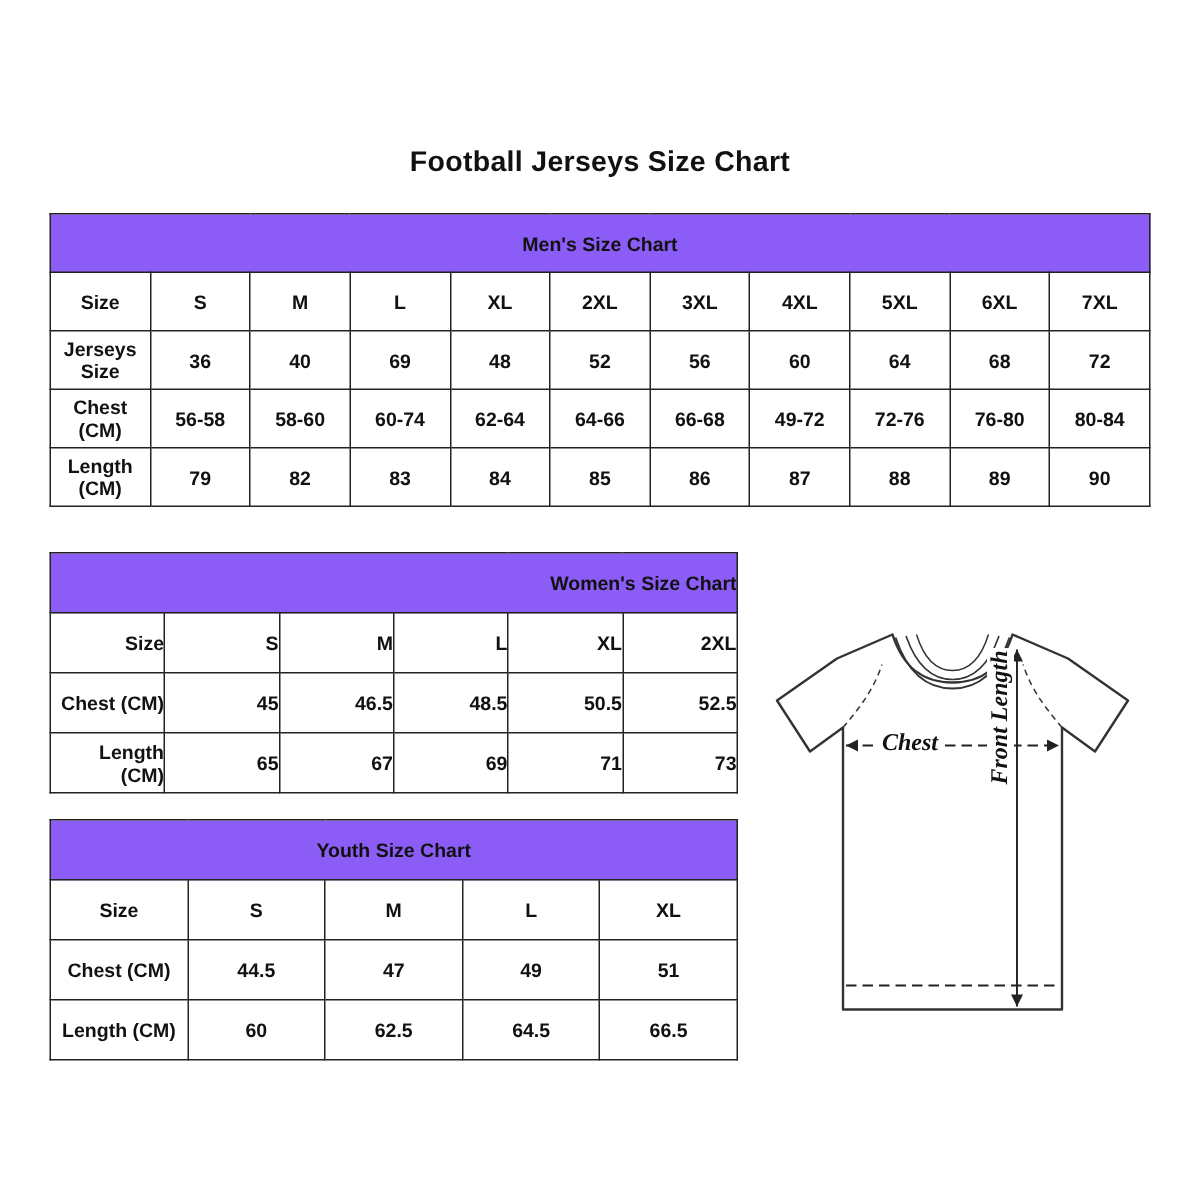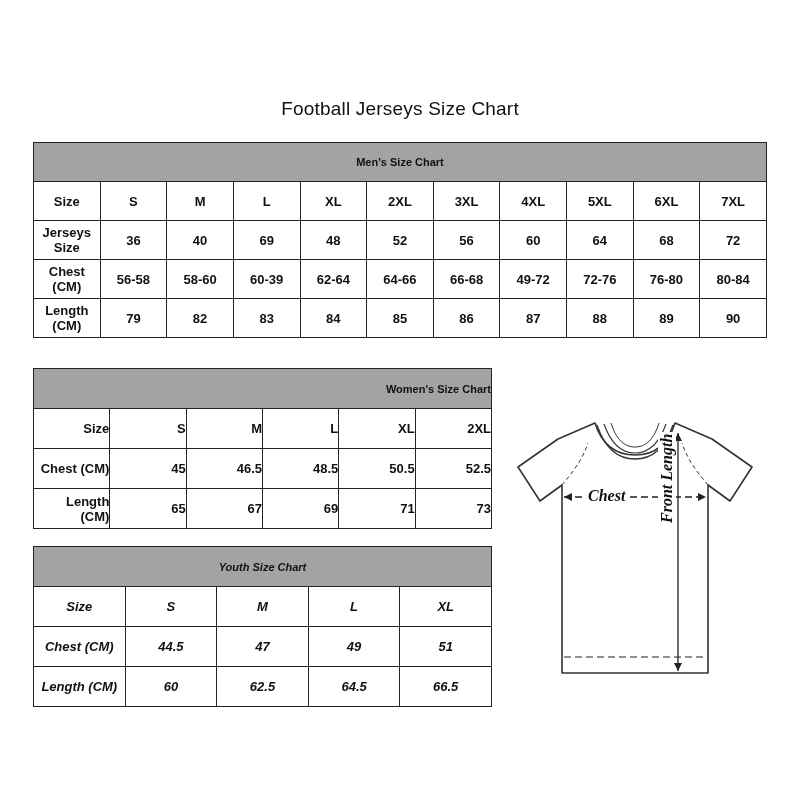--- a/index.html
+++ b/index.html
@@ -23,21 +23,21 @@
     height: 800px;
   }
 
   .title {
     position: absolute;
     left: 0;
     top: 98px;
     width: 800px;
     text-align: center;
     font-size: 19px;
-    font-weight: normal;
+    font-weight: bold;
     color: #111111;
     letter-spacing: 0.2px;
   }
 
   table.sizechart {
     border-collapse: collapse;
     table-layout: fixed;
     background: #ffffff;
   }
   table.sizechart td, table.sizechart th {
@@ -45,22 +45,22 @@
     text-align: center;
     vertical-align: middle;
     font-size: 13px;
     font-weight: bold;
     color: #111111;
     padding: 0;
     height: 39px;
     background: #ffffff;
   }
   table.sizechart tr.header-row td {
-    background: #a3a3a3;
-    font-size: 11px;
+    background: #8b5cf6;
+    font-size: 13px;
     font-weight: bold;
     height: 42px;
   }
   table.sizechart td.label-cell {
     font-size: 13px;
   }
 
   
   #men-table {
     position: absolute;
@@ -80,21 +80,20 @@
   }
   #women-table td { height: 39px; text-align: right; }
   #women-table td.label-cell { width: 117px; }
 
   
   #youth-table {
     position: absolute;
     left: 33px;
     top: 546px;
     width: 459px;
-    font-style: italic;
   }
   #youth-table td { height: 39px; }
   #youth-table td.label-cell { width: 117px; }
 
   
   #shirt-diagram {
     position: absolute;
     left: 500px;
     top: 405px;
     width: 280px;
@@ -160,21 +159,21 @@
         <td>56</td>
         <td>60</td>
         <td>64</td>
         <td>68</td>
         <td>72</td>
       </tr>
       <tr>
         <td class="label-cell">Chest (CM)</td>
         <td>56-58</td>
         <td>58-60</td>
-        <td>60-39</td>
+        <td>60-74</td>
         <td>62-64</td>
         <td>64-66</td>
         <td>66-68</td>
         <td>49-72</td>
         <td>72-76</td>
         <td>76-80</td>
         <td>80-84</td>
       </tr>
       <tr>
         <td class="label-cell">Length (CM)</td>

